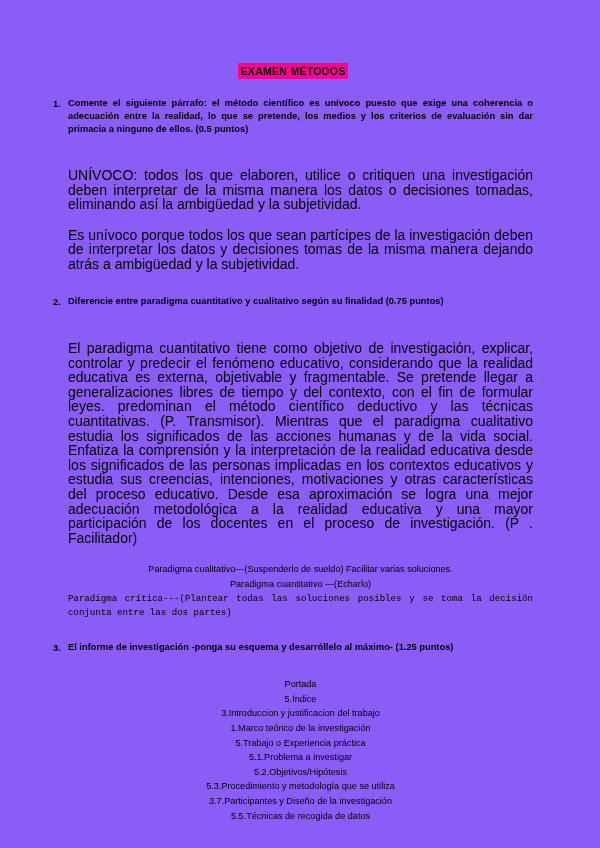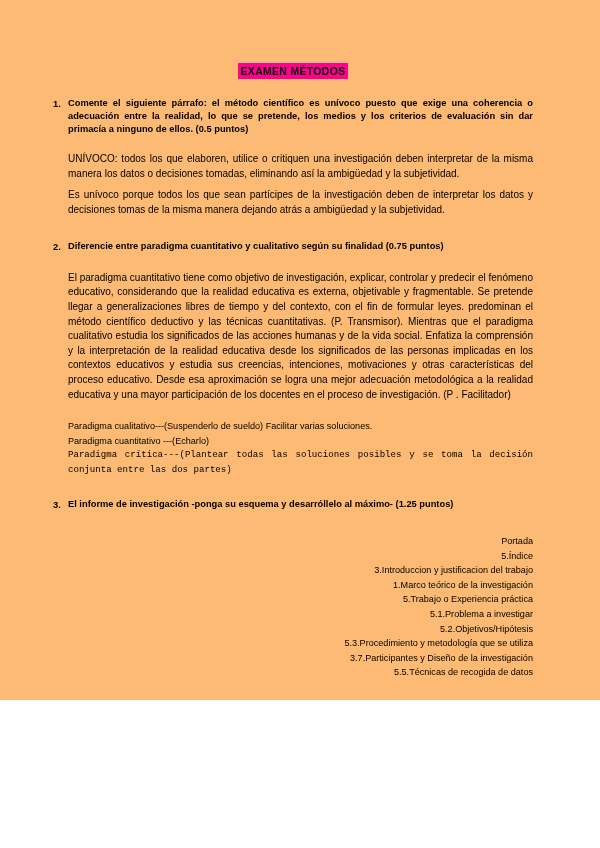--- a/index.html
+++ b/index.html
@@ -12,22 +12,22 @@
     width: 600px;
     height: 848px;
     overflow: hidden;
     font-family: "Liberation Sans", sans-serif;
     color: #000000;
     -webkit-font-smoothing: none;
   }
   .page {
     position: relative;
     width: 600px;
-    height: 700px;
-    background: #fdba74;
+    height: 848px;
+    background: #8b5cf6;
     box-sizing: border-box;
     padding: 0;
   }
   .content {
     position: absolute;
     left: 53px;
     top: 62px;
     width: 480px;
   }
 
@@ -69,54 +69,54 @@
     text-align: justify;
     text-justify: inter-word;
     hyphens: none;
   }
 
   
   .body-block {
     margin-left: 15px;
   }
   .para {
-    font-size: 10px;
+    font-size: 14px;
     line-height: 14.6px;
     text-align: justify;
     text-justify: inter-word;
-    margin: 0 0 7px 0;
+    margin: 16px 0 7px 0;
   }
 
   
   .line-list {
     margin: 0;
     padding: 0;
     list-style: none;
   }
   .line-list li {
     font-size: 9.1px;
     line-height: 14.6px;
-    text-align: left;
+    text-align: center;
   }
   .line-list li.wrapline {
     text-align: justify;
     text-justify: inter-word;
     font-family: Liberation Mono, monospace;
   }
 
   
   .outline {
     margin: 0;
     padding: 0;
     list-style: none;
   }
   .outline li {
     font-size: 9.1px;
     line-height: 14.6px;
-    text-align: right;
+    text-align: center;
     white-space: pre;
   }
 
   .spacer-sm { height: 10px; }
   .spacer-md { height: 16px; }
   .spacer-lg { height: 20px; }
 </style>
 </head>
 <body style="background: rgb(255, 255, 255);">
 

